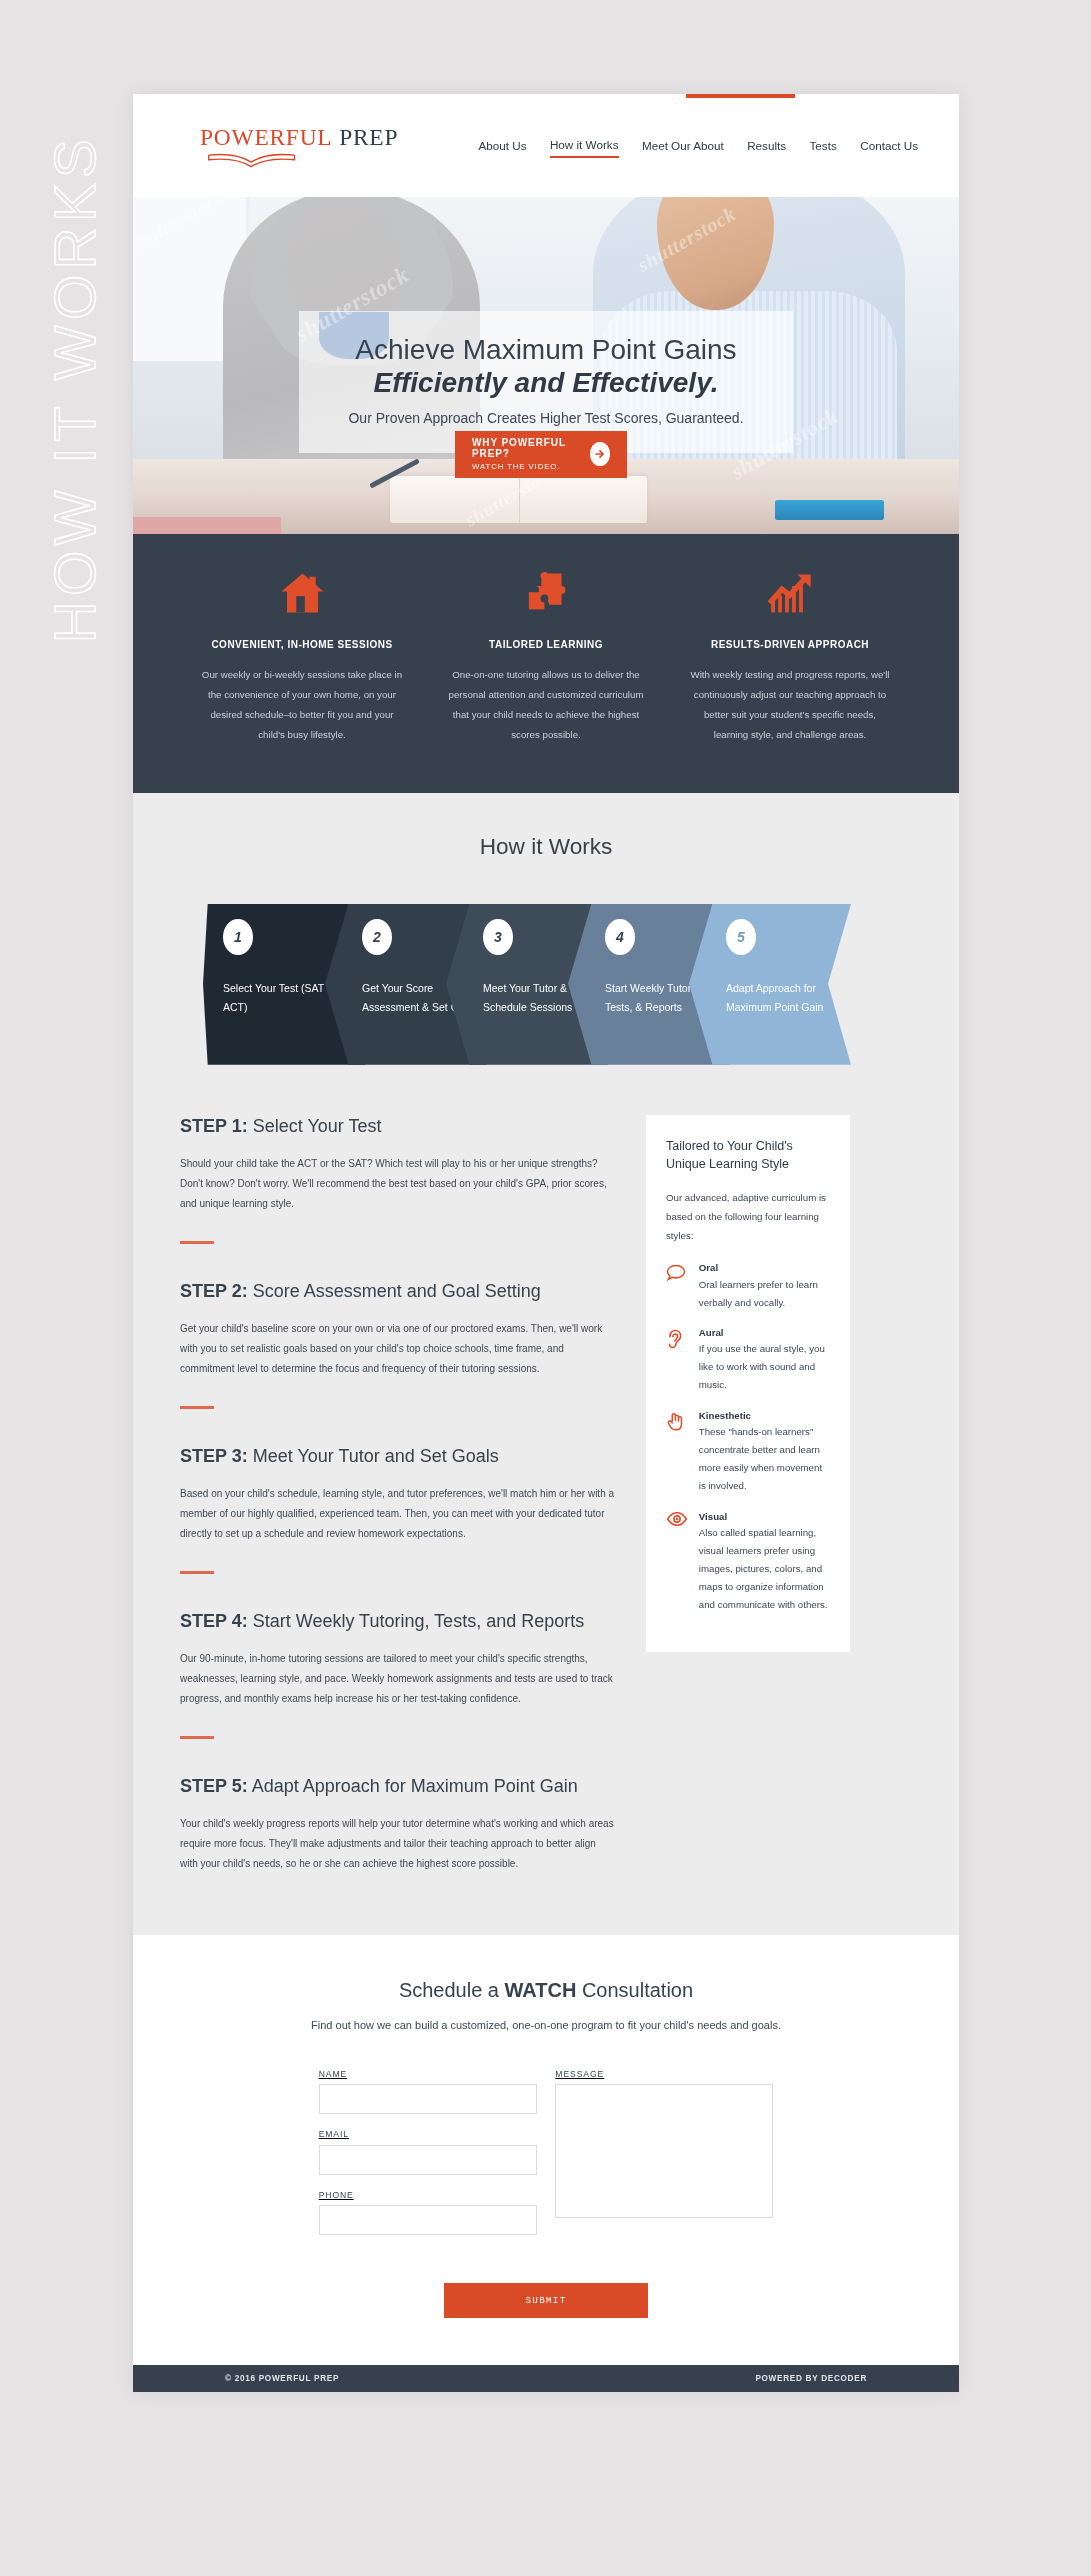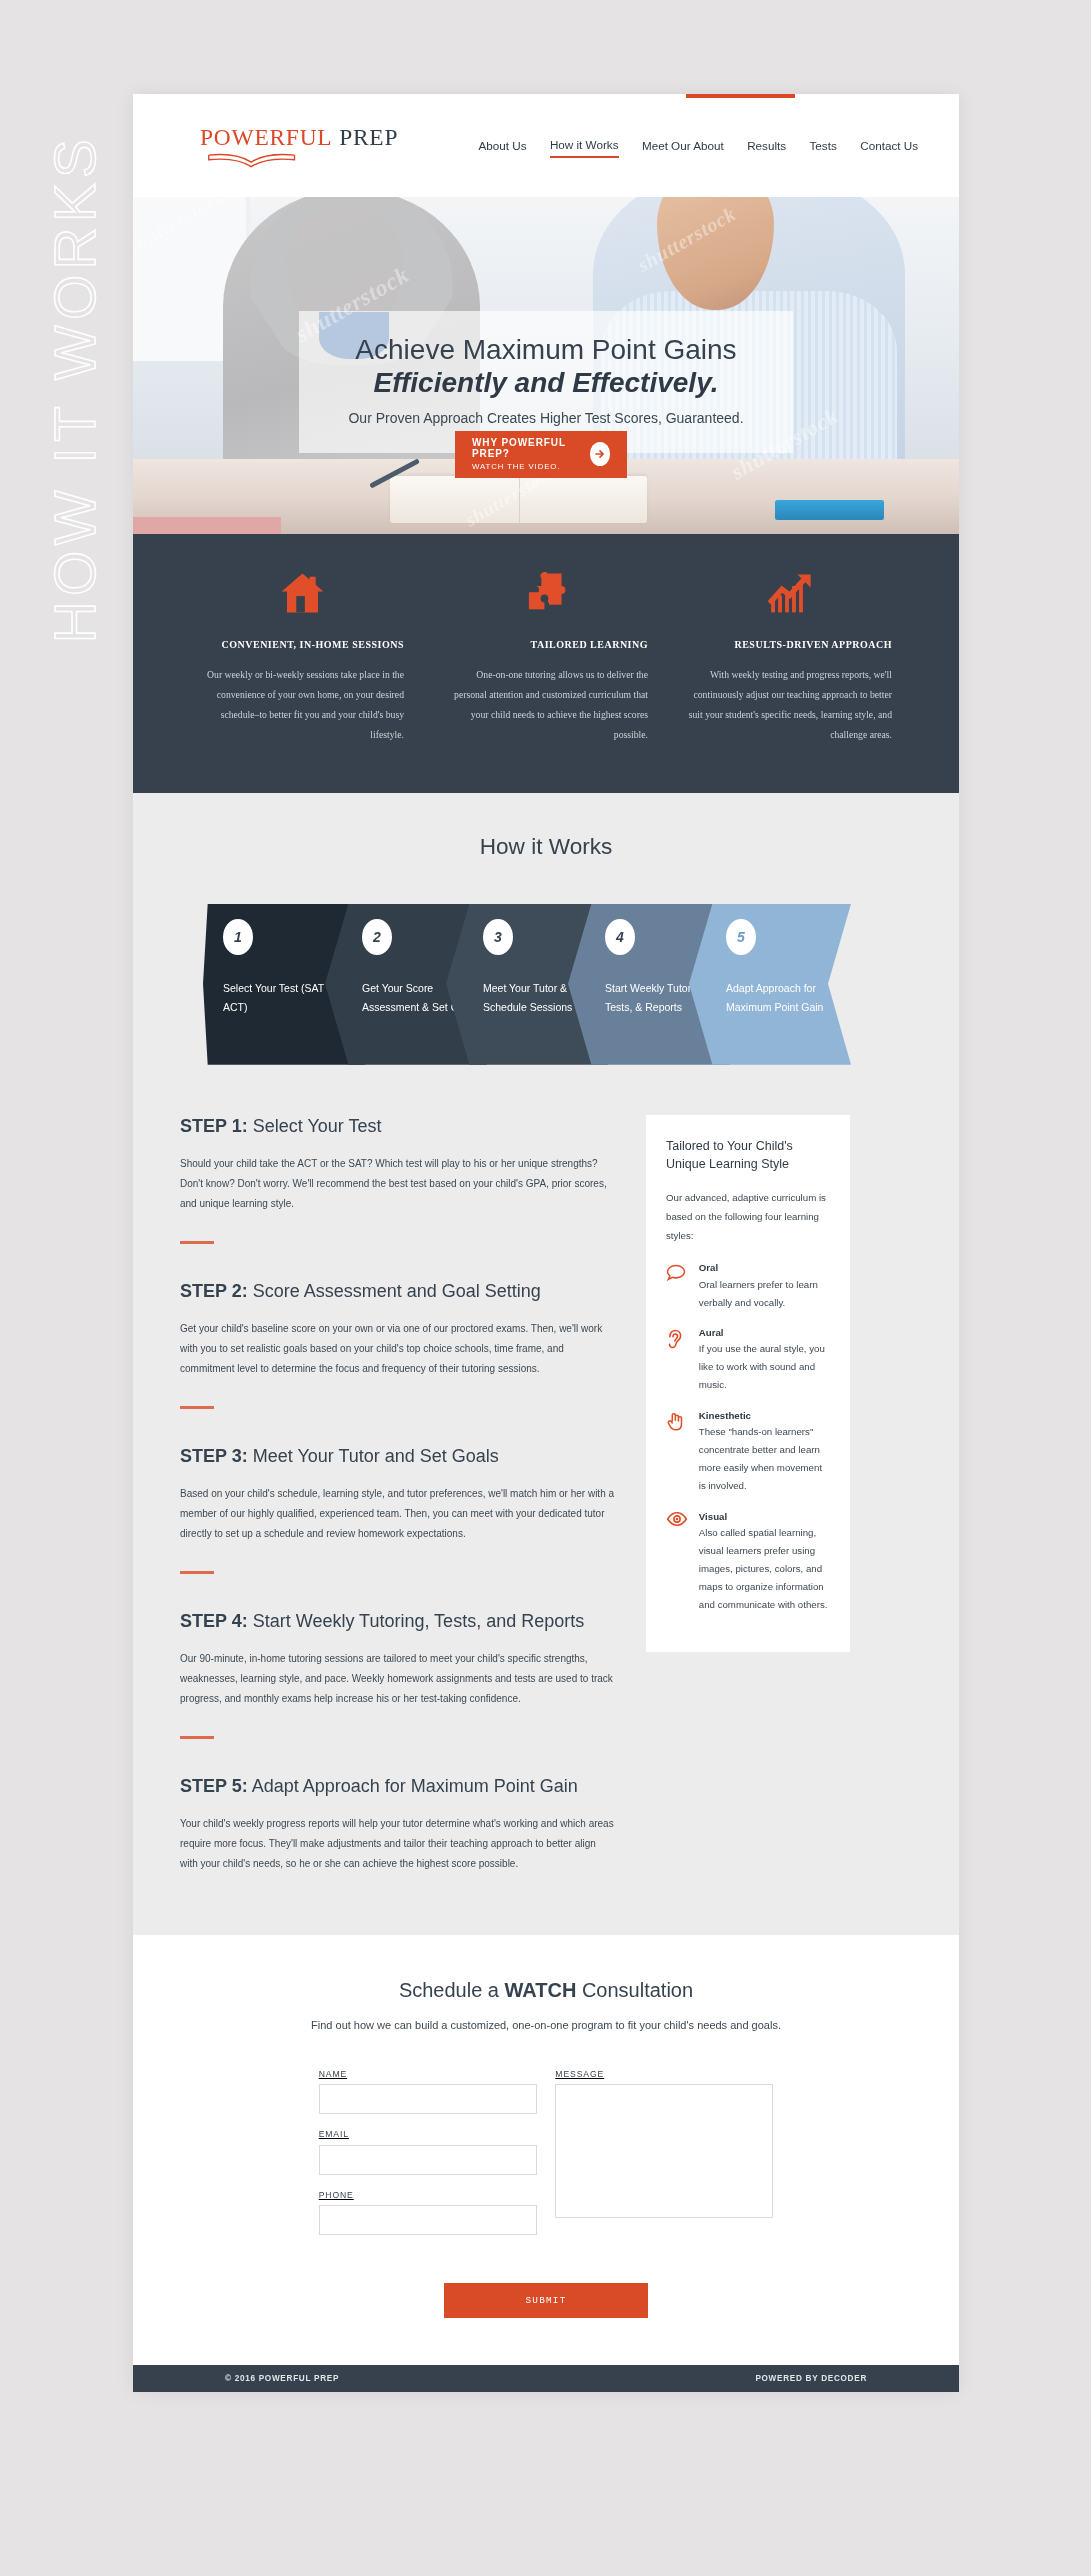--- a/index.html
+++ b/index.html
@@ -184,21 +184,21 @@
     margin-left: auto; width: 23.4px; height: 23.4px; border-radius: 50%;
     background: #fff; display:flex; align-items:center; justify-content:center;
   }
 
   
   .features {
     background: #36414d;
     padding: 36px 47px 48px 47px;
     display: flex; gap: 0;
   }
-  .feat { flex: 1; text-align: right; padding: 0 20px; font-family: Liberation Serif, serif; }
+  .feat { flex: 1; text-align: center; padding: 0 20px; }
   .feat-icon { height: 47px; display:flex; align-items:center; justify-content:center; margin-bottom: 22px; }
   .feat-title {
     color: #fff; font-size: 10px; font-weight: 700; letter-spacing: 0.5px;
     margin-bottom: 15.6px;
   }
   .feat-body { color: #cbd2d9; font-size: 9.7px; line-height: 2.05; }
 
   
   .hiw { background: #ececec; padding: 41px 0 0 0; }
   .hiw-title {

